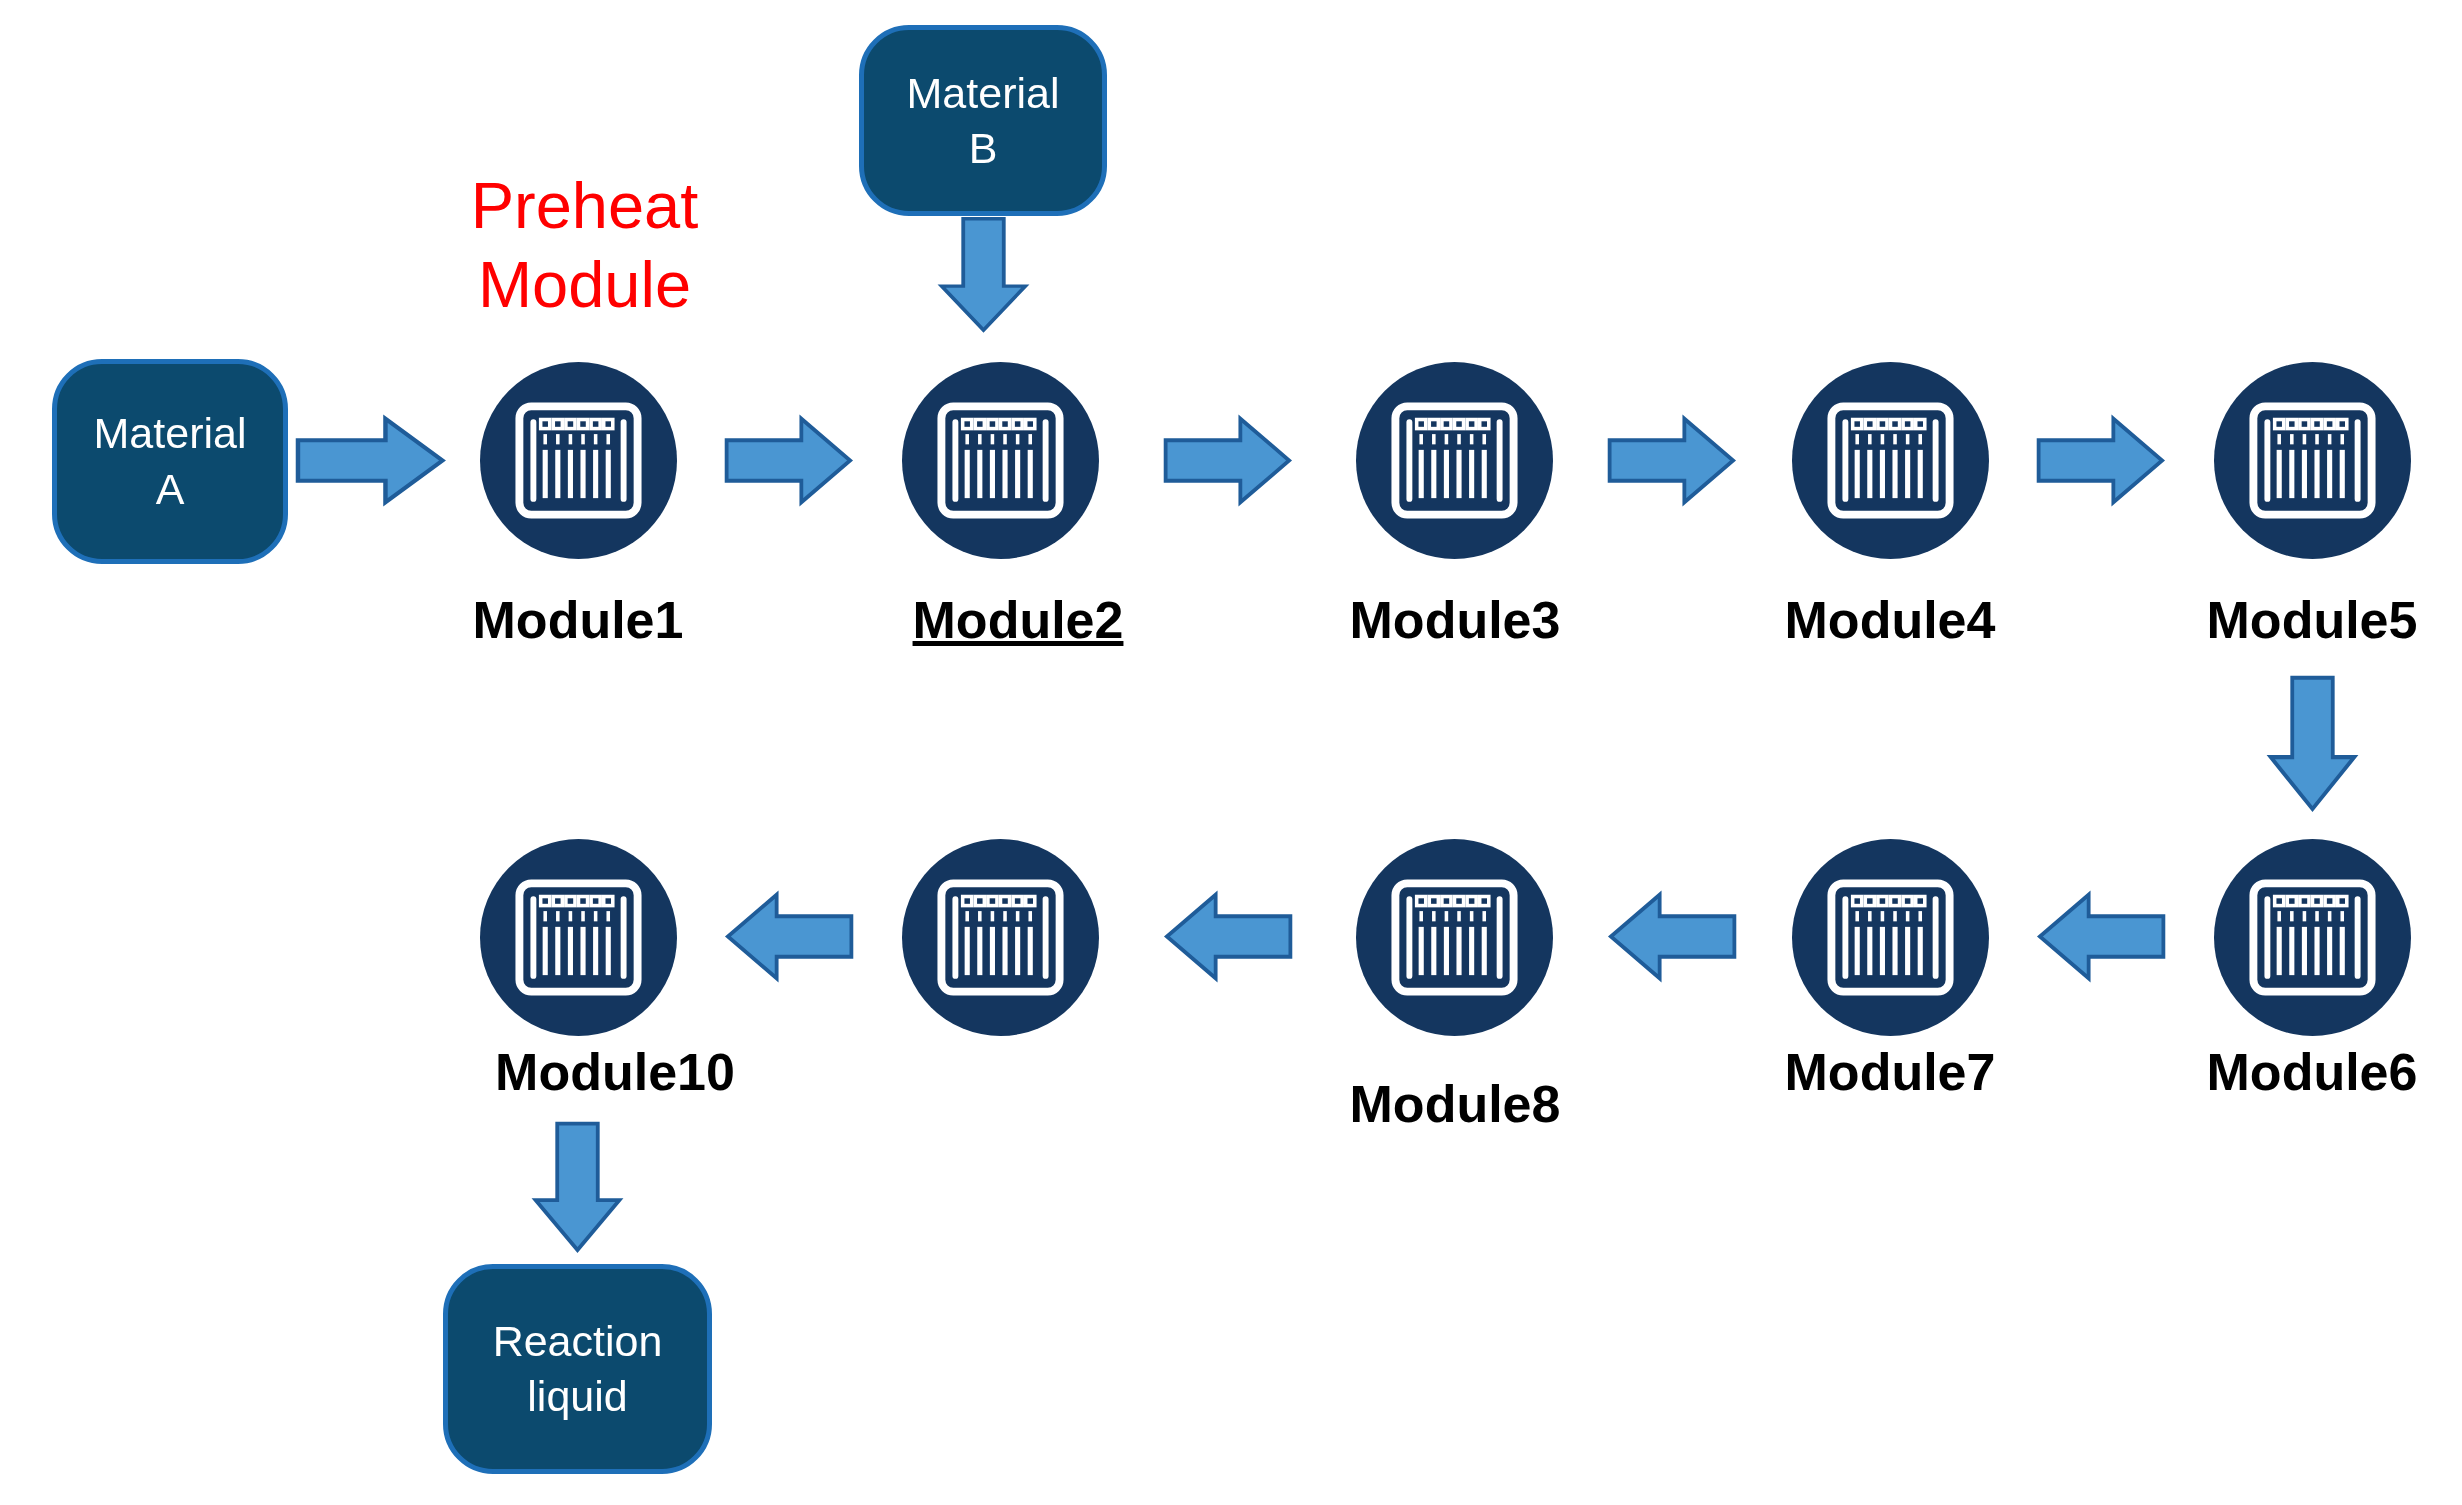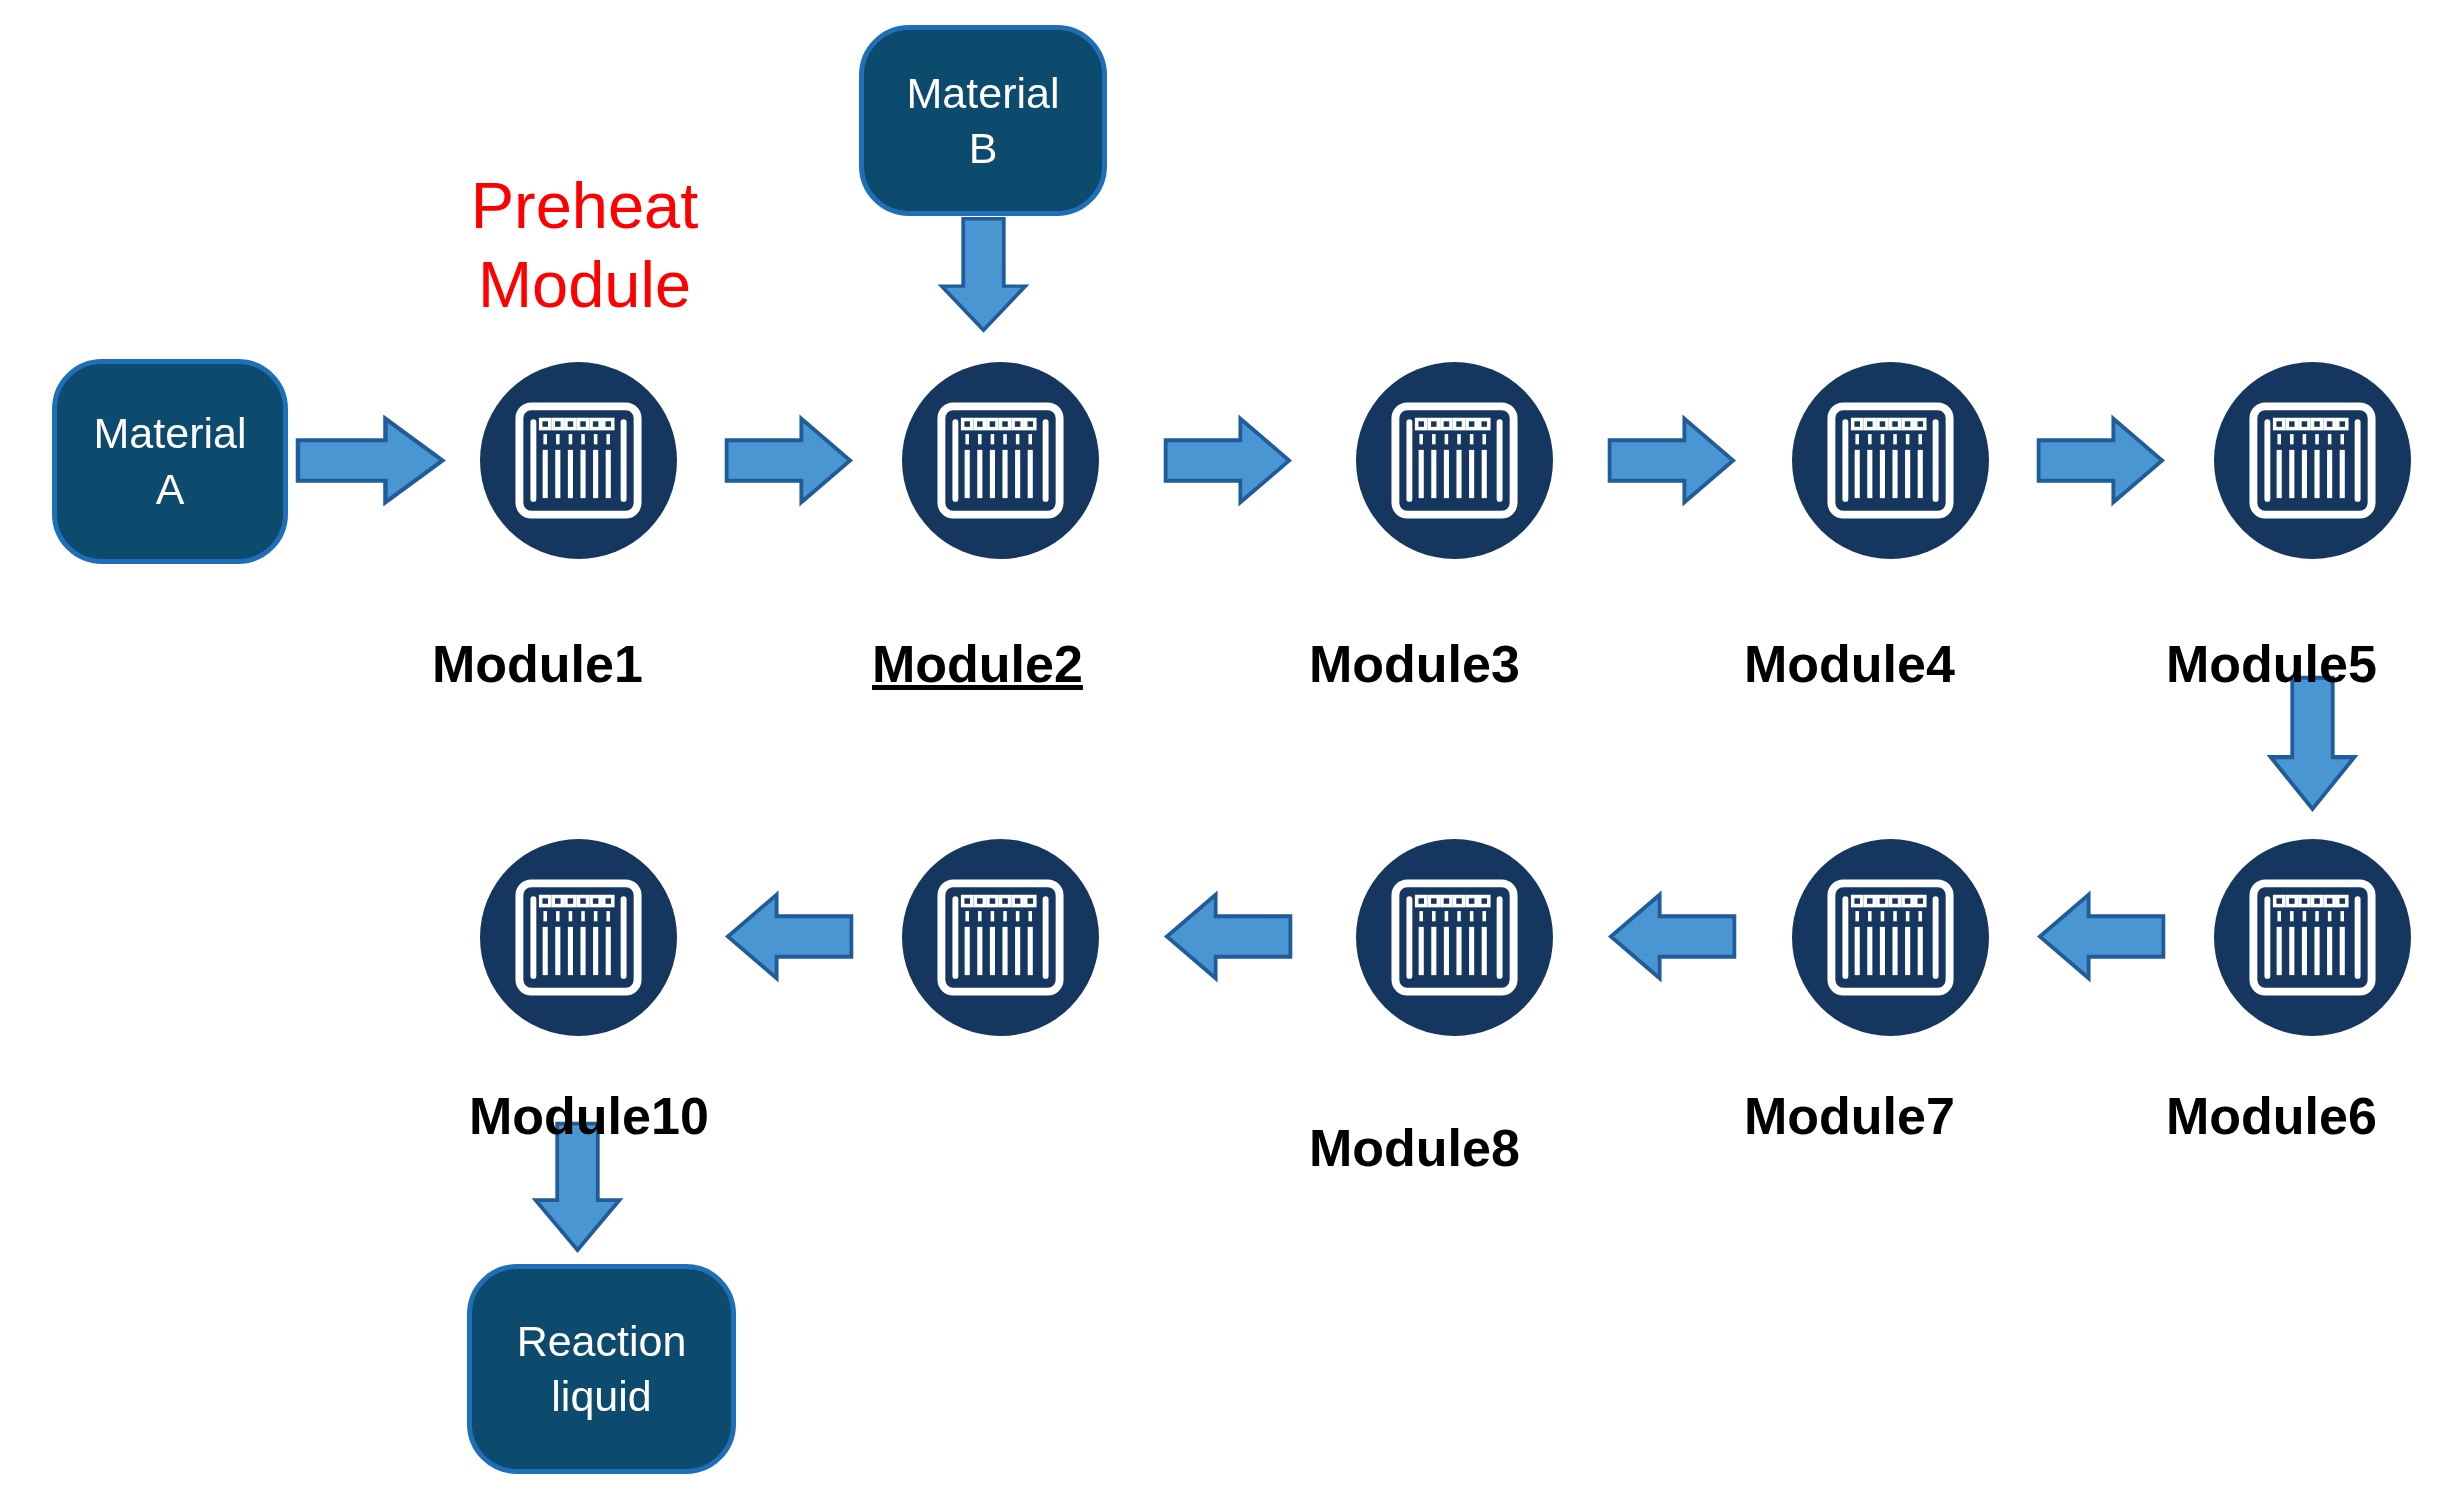--- a/index.html
+++ b/index.html
@@ -41,25 +41,25 @@
     position: absolute;
     width: 197px;
     height: 197px;
   }
   .module-node svg { display: block; width: 100%; height: 100%; }
 
   
   .module-label {
     position: absolute;
     width: 292px;
+    text-align: center;
     font-size: 52px;
     font-weight: 700;
     color: #000000;
     white-space: nowrap;
-    margin-top: 44px;
   }
 
   
   .section-heading {
     position: absolute;
     color: #FF0000;
     font-weight: 400;
     font-size: 65px;
     line-height: 1.22;
     text-align: center;
@@ -135,21 +135,21 @@
     </div>
   </div>
 
   <div class="terminal-box" style="left:859px; top:25.4px; width:248px; height:191px;">
     <div class="terminal-text">
       <span>Material</span>
       <span>B</span>
     </div>
   </div>
 
-  <div class="terminal-box" style="left:443px; top:1264px; width:269px; height:210px;margin-left:24px;">
+  <div class="terminal-box" style="left:443px; top:1264px; width:269px; height:210px;">
     <div class="terminal-text">
       <span>Reaction</span>
       <span>liquid</span>
     </div>
   </div>
 
   <div class="arrow" style="left:295px; top:413px; width:152px; height:95px;">
     <svg viewBox="0 0 240 150" width="152" height="95">
         <use href="#arrow-right"></use>
       </svg>

